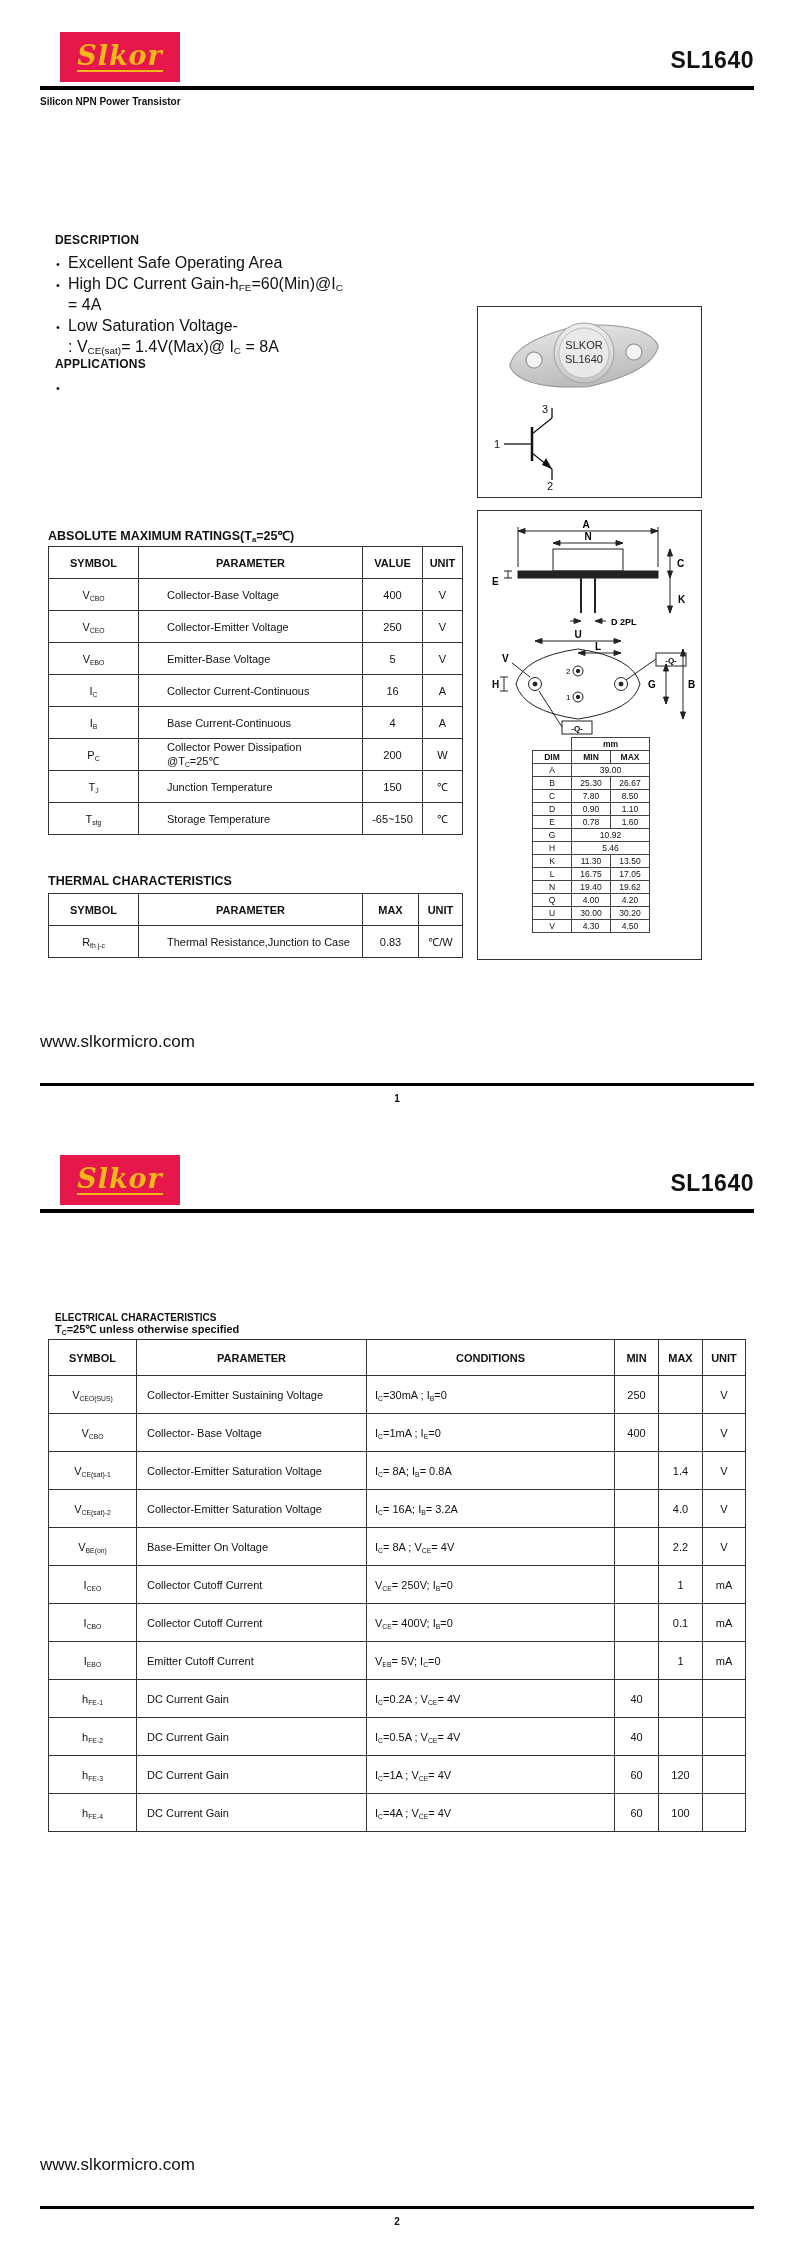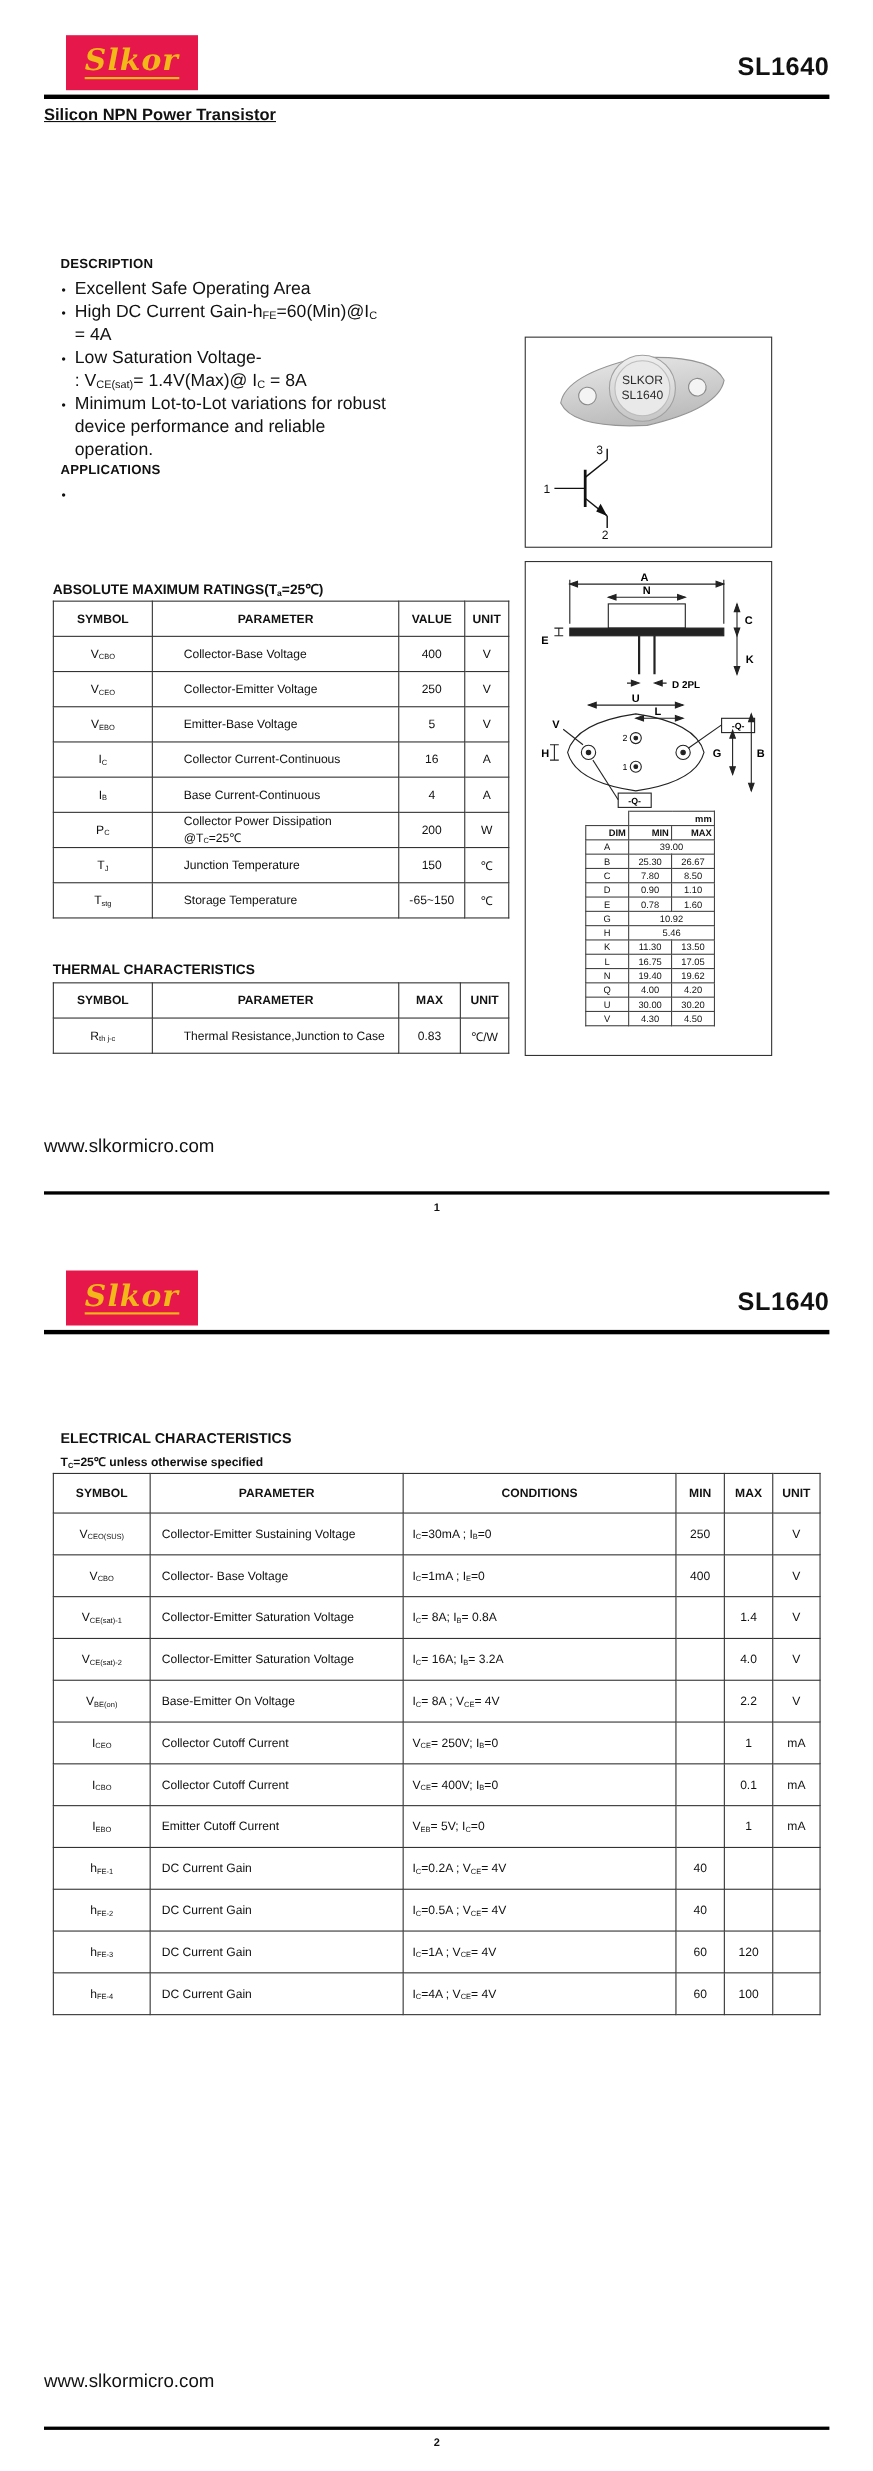--- a/index.html
+++ b/index.html
@@ -5,21 +5,21 @@
   html,body{margin:0;padding:0;background:#fff;color:#111;font-family:"Liberation Sans",sans-serif;}
   .sheet{position:relative;width:794px;height:2246px;background:#fff;margin:0 auto;overflow:hidden;}
   .page{position:absolute;left:0;width:794px;height:1123px;background:#fff;}
   #pg1{top:0;} #pg2{top:1123px;}
 
   
   .logo{position:absolute;left:60px;top:32px;width:120px;height:50px;background:#e5174b;display:flex;align-items:center;justify-content:center;}
   .logo span{font-family:"DejaVu Serif",serif;font-style:italic;font-weight:bold;font-size:27px;color:#f2b719;letter-spacing:1px;border-bottom:2px solid #f2b719;line-height:1.05;}
   .partnum{position:absolute;right:40px;top:47px;font-size:23px;font-weight:bold;letter-spacing:.5px;}
   .hrule{position:absolute;left:40px;width:714px;top:86px;height:4px;background:#000;}
-  .doc-title{position:absolute;left:40px;top:96px;font-size:15px;font-weight:bold;text-decoration:underline;}
+  .doc-title{position:absolute;left:40px;top:96px;font-size:10px;font-weight:bold;}
 
   
   .leftcol{position:absolute;left:55px;top:233px;width:296px;}
   .sec{font-size:12px;font-weight:bold;margin:0 0 5px 0;letter-spacing:.2px;}
   ul.bullets{list-style:none;margin:0;padding:0;font-size:16px;line-height:21px;}
   ul.bullets li{position:relative;padding-left:13px;}
   .bullet{position:absolute;left:1px;top:0;}
   .bullet::before{content:"\2022";font-size:11px;}
   .apps{}
   sub{font-size:.62em;vertical-align:-.22em;line-height:0;}
@@ -45,25 +45,25 @@
   td.c,th.c{text-align:center;padding:0 2px;}
   td.param{text-align:left;padding-left:28px;}
   .absmax-h{position:absolute;left:48px;top:527px;font-size:12.5px;font-weight:bold;}
   .absmax{position:absolute;left:48px;top:546px;width:414px;}
   .thermal-h{position:absolute;left:48px;top:874px;font-size:12.5px;font-weight:bold;}
   .thermal{position:absolute;left:48px;top:893px;width:414px;}
 
   
   .dim-table{position:absolute;left:54px;top:226px;width:118px;}
   .dim-table th,.dim-table td{border:1px solid #444;font-size:8.5px;height:12px;padding:0 2px;text-align:center;}
-  .dim-table th{font-weight:bold;text-align:right;}
+  .dim-table th{font-weight:bold;}
   .dim-table .blank{border-left:none;border-top:none;}
 
   
-  .elec-h{position:absolute;left:55px;top:177px;font-size:13px;font-weight:bold;}
+  .elec-h{position:absolute;left:55px;top:189px;font-size:10px;font-weight:bold;}
   .elec-sub{position:absolute;left:55px;top:198px;font-size:11px;font-weight:bold;}
   .elec{position:absolute;left:48px;top:216px;width:697px;}
   .elec th,.elec td{border:1.2px solid #333;font-size:11px;padding:0 4px;overflow:hidden;}
   .elec th{font-weight:bold;text-align:center;height:35px;}
   .elec td{height:37px;}
   .elec td.param{padding-left:10px;}
   .elec td.cond{text-align:left;padding-left:8px;}
 
   
   .footer-rule{position:absolute;left:40px;width:714px;top:1083px;height:2.5px;background:#000;}
@@ -103,24 +103,20 @@
           <li>
             <span class="bullet"></span>
             <span><span>Low Saturation Voltage-</span></span>
           </li>
 
           <li>
             
             <span><span>: V</span><sub>CE(sat)</sub><span>= 1.4V(Max)@ I</span><sub>C</sub><span> = 8A</span></span>
           </li>
 
-          <li>
-            <span class="bullet"></span>
-            <span><span>Minimum Lot-to-Lot variations for robust device performance and reliable operation.</span></span>
-          </li>
         </ul>
       <div class="apps">
         <div class="sec">APPLICATIONS</div>
         <ul class="bullets">
 
             <li>
               <span class="bullet"></span>
             </li>
           </ul>
       </div>

